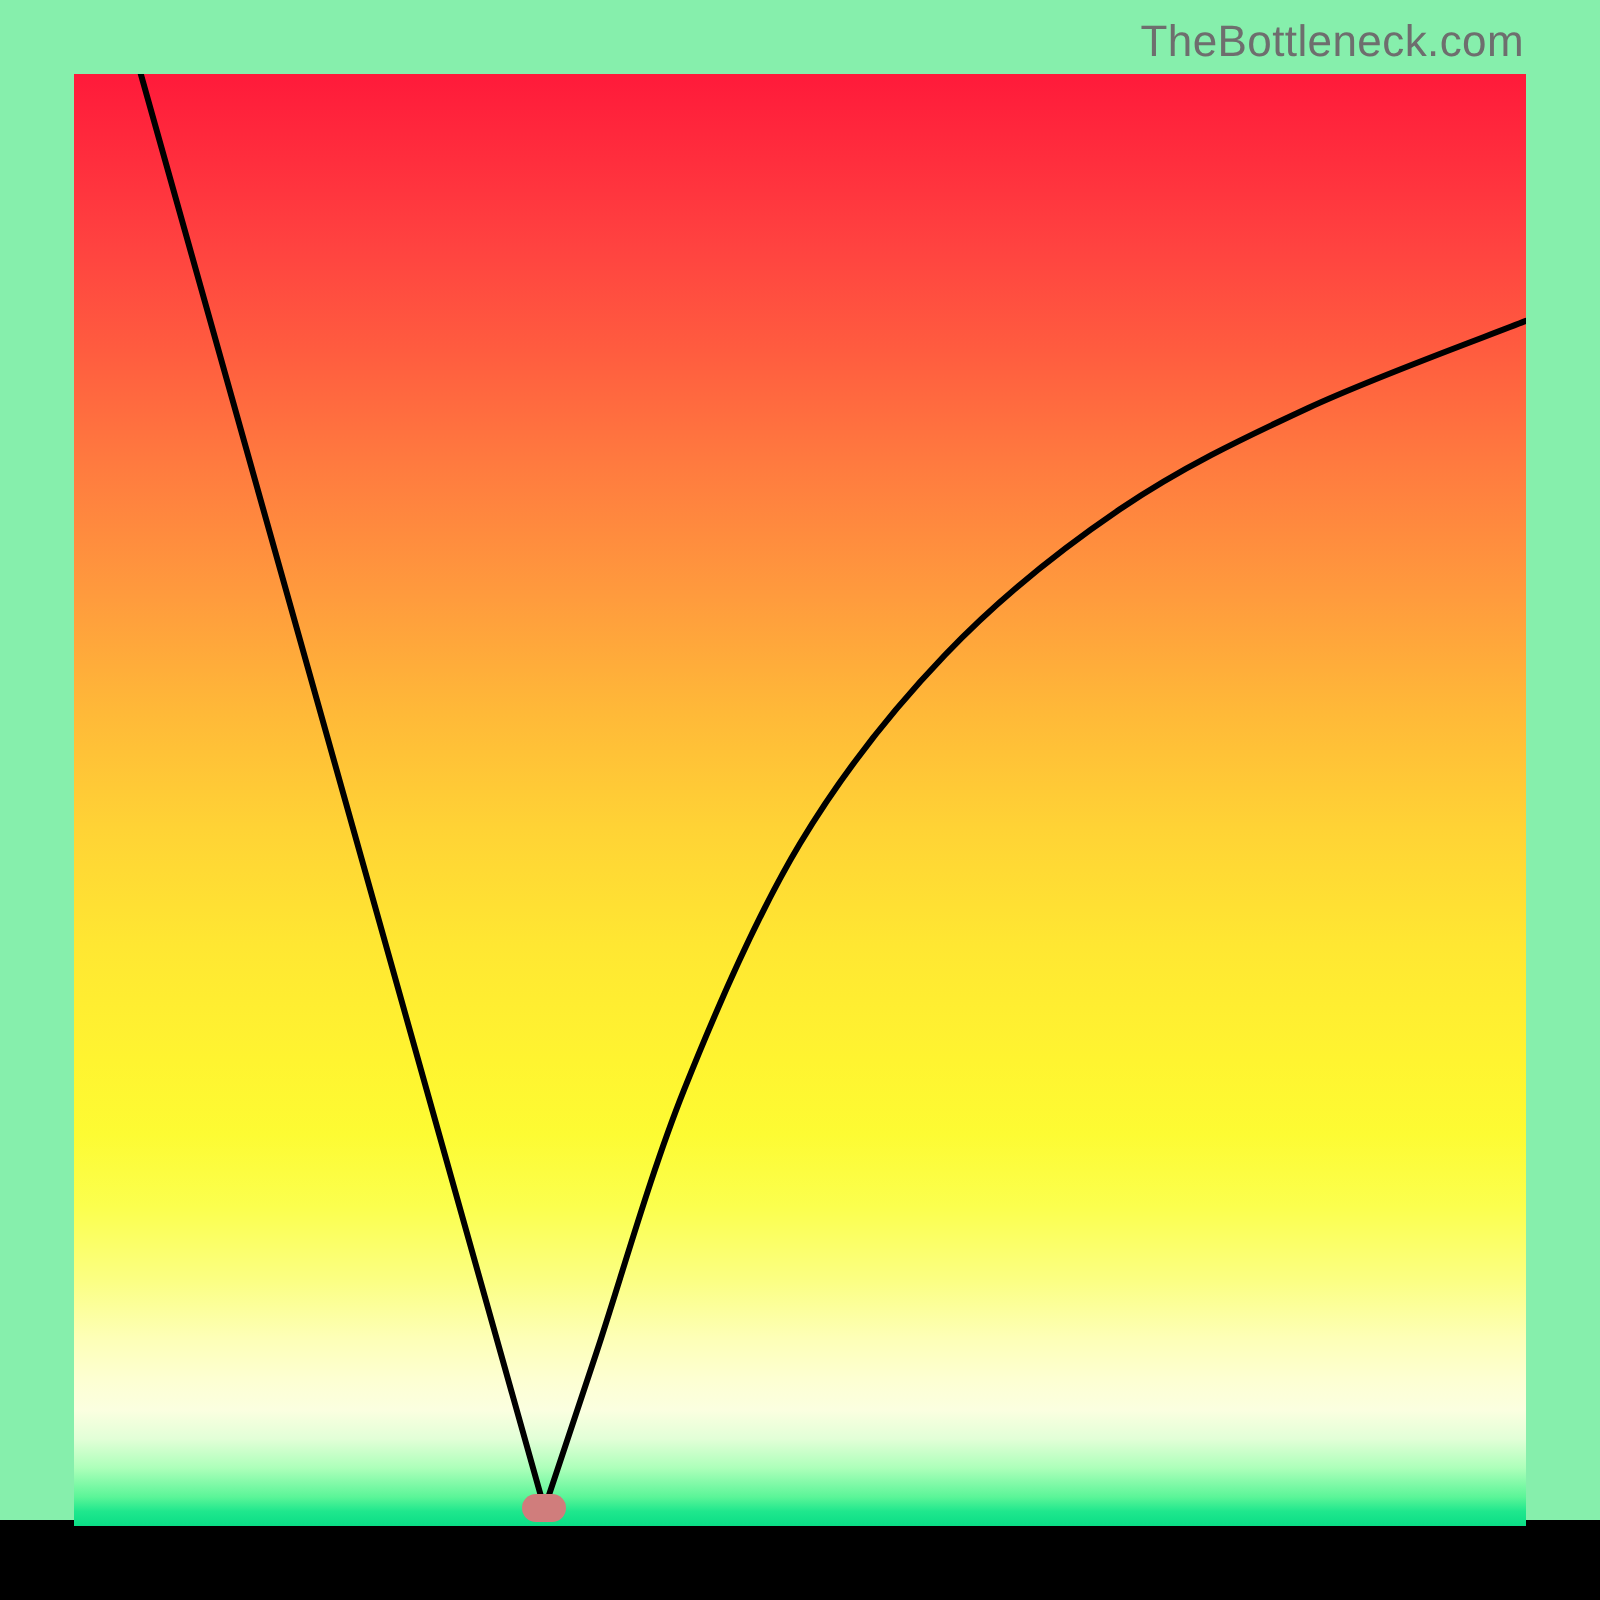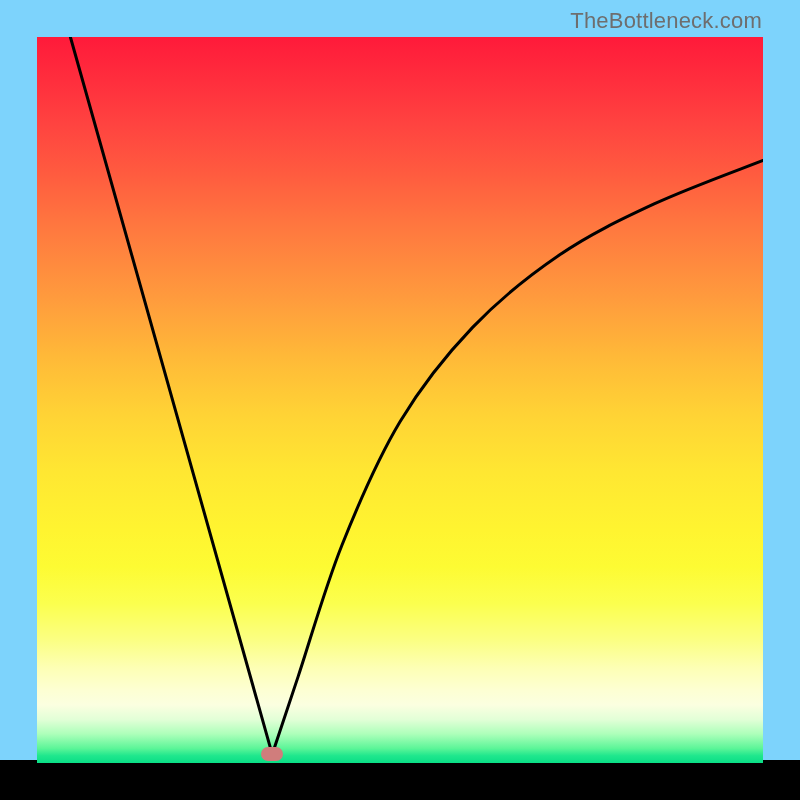--- a/index.html
+++ b/index.html
@@ -10,21 +10,21 @@
     overflow: hidden;
     background: #000;
     font-family: Arial, Helvetica, sans-serif;
   }
   .frame {
     position: absolute;
     left: 0;
     top: 0;
     width: 800px;
     height: 760px;
-    background: #7dd3fc;
+    background: #86efac;
   }
   .plot-area {
     position: absolute;
     left: 37px;
     top: 37px;
     width: 726px;
     height: 726px;
     overflow: hidden;
   }
   .gradient {

